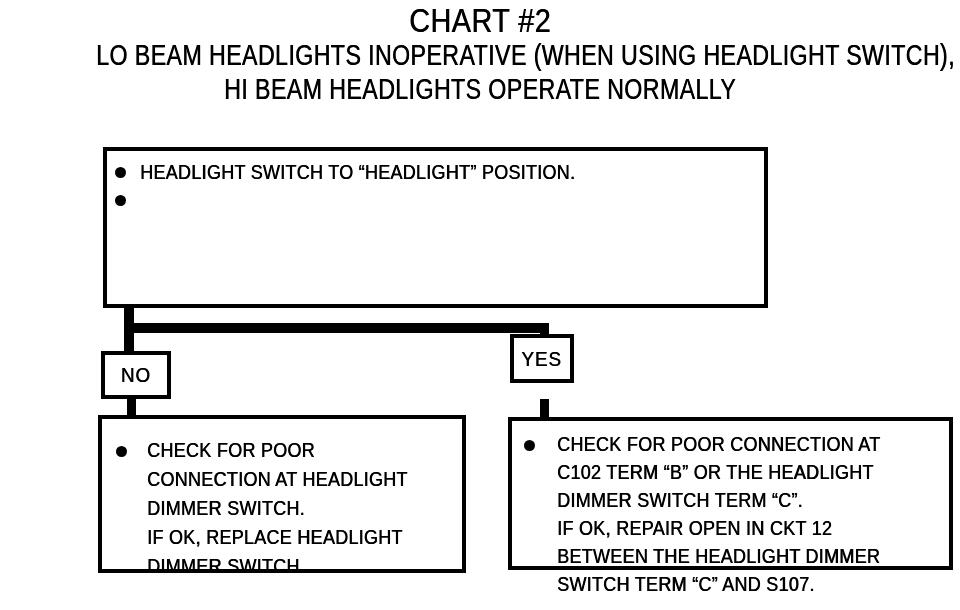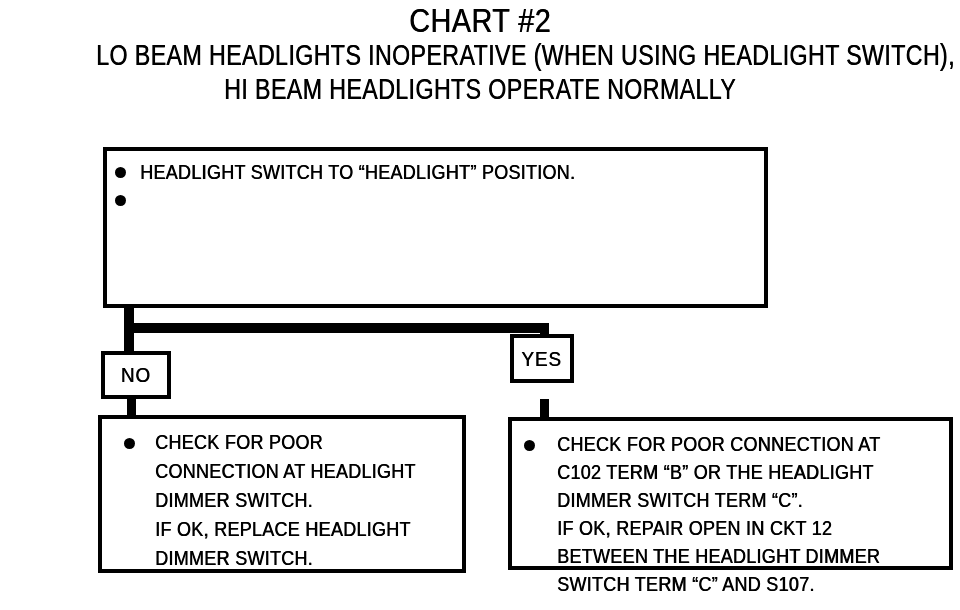--- a/index.html
+++ b/index.html
@@ -69,21 +69,21 @@
   .no-box  { left: 101px; top: 351px; width: 70px; height: 48px; }
   .yes-box { left: 510px; top: 334px; width: 64px; height: 49px; }
   .branch-label {
     font-size: 21px;
     transform: scaleX(0.9);
     text-shadow: 0.6px 0 0 currentColor;
     letter-spacing: 1px;
   }
   
   .no-result  { left: 98px;  top: 415px; width: 368px; height: 158px; padding-top: 9px; }
-  .no-result .bullet-item { padding-left: 22px; }
+  .no-result .bullet-item { padding-left: 14px; margin-top: 8px; }
   .no-result .dot { margin-right: 20px; margin-top: 10px; }
   .no-result .line { font-size: 20px; line-height: 29px; }
   .yes-result { left: 508px; top: 417px; width: 445px; height: 153px; padding-top: 9px; }
   .yes-result .bullet-item { padding-left: 12px; }
   .yes-result .dot { margin-right: 22px; margin-top: 10px; }
   .yes-result .line { font-size: 20px; line-height: 28px; }
 </style>
 </head>
 <body>
 

